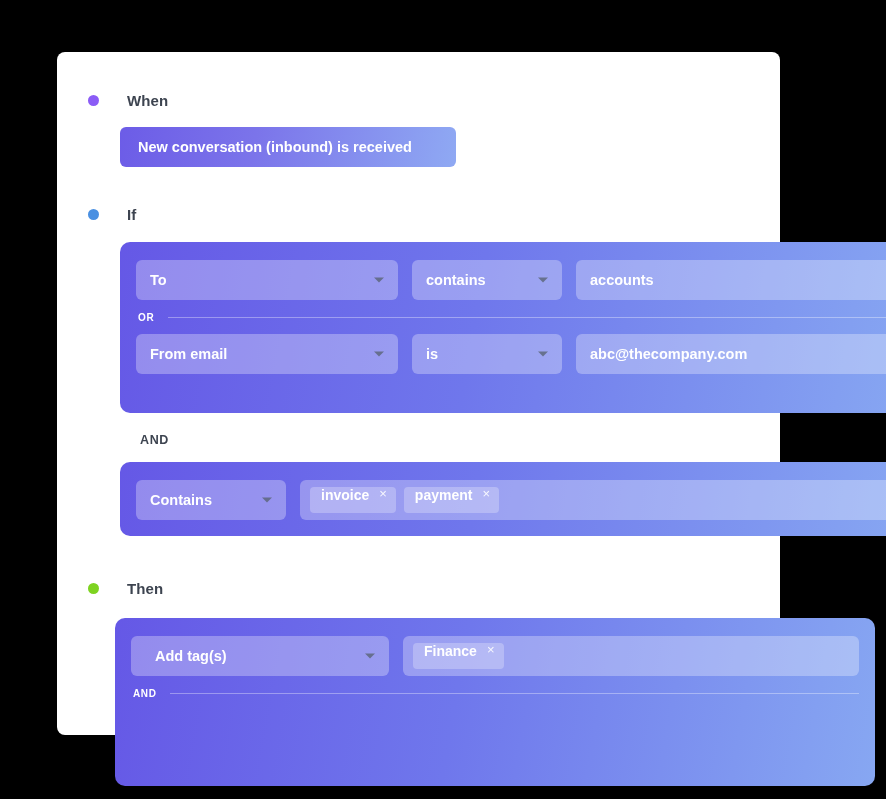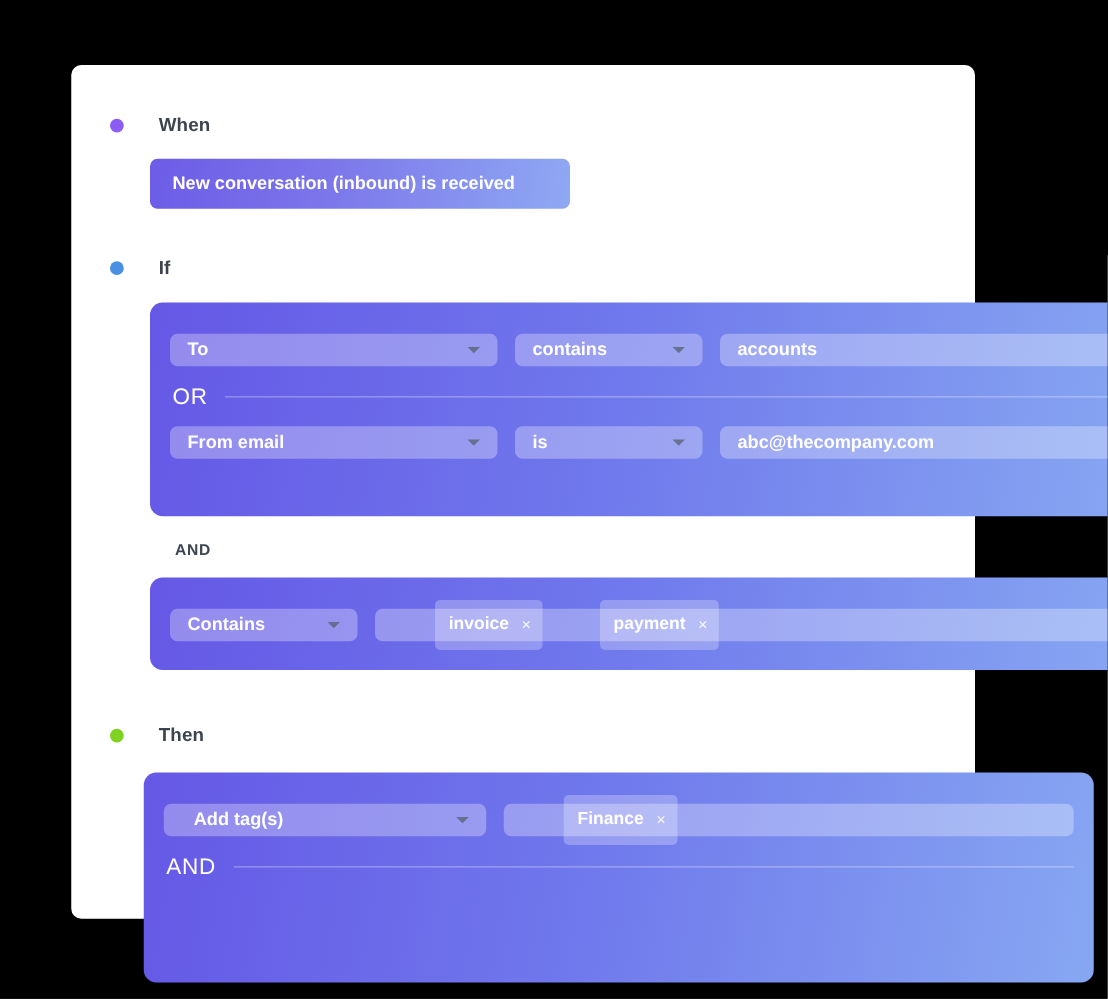--- a/index.html
+++ b/index.html
@@ -101,21 +101,21 @@
   
   .cond-row {
     display: flex;
     align-items: center;
     gap: 14px;
     height: 40px;
   }
 
   .field {
     position: relative;
-    height: 26px;
+    height: 40px;
     border-radius: 6px;
     background: rgba(255,255,255,0.30);
     display: flex;
     align-items: center;
     padding: 0 14px;
     box-sizing: border-box;
     color: #ffffff;
     font-size: 14.5px;
     font-weight: bold;
   }
@@ -141,22 +141,22 @@
   
   .inline-sep {
     display: flex;
     align-items: center;
     gap: 14px;
     height: 34px;
     padding-left: 2px;
   }
   .inline-sep .sep-label {
     color: #ffffff;
-    font-size: 18px;
-    font-weight: normal;
+    font-size: 10px;
+    font-weight: bold;
     letter-spacing: .6px;
     text-align: right;
   }
   .inline-sep .sep-line {
     flex: 1 1 auto;
     height: 1px;
     background: rgba(255,255,255,0.35);
   }
 
   
@@ -184,31 +184,30 @@
   }
 
   
   .tags {
     display: flex;
     align-items: center;
     gap: 8px;
   }
   .tag {
     display: inline-flex;
-    align-items: flex-end;
+    align-items: flex-start;
     gap: 10px;
     height: 26px;
-    padding: 0 9px 14px 11px;
+    padding: 0 9px 0 11px;
     border-radius: 4px;
     background: rgba(255,255,255,0.26);
     color: #ffffff;
     font-size: 14px;
     font-weight: bold;
     white-space: nowrap;
-    margin-left: 38px;
   }
   .tag .tag-x {
     font-size: 13px;
     font-weight: normal;
     opacity: .9;
     line-height: 1;
     cursor: pointer;
   }
   .field.tagfield { padding: 0 10px; }
 </style>

